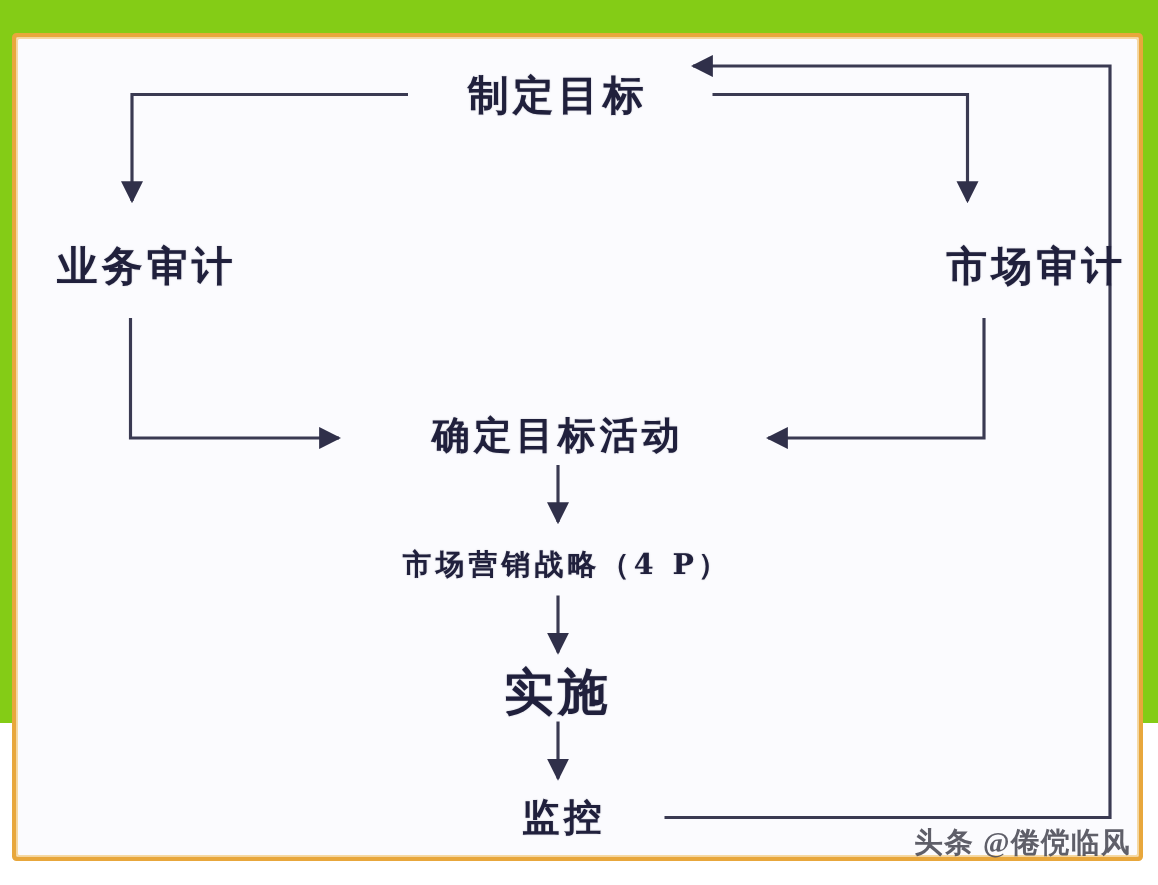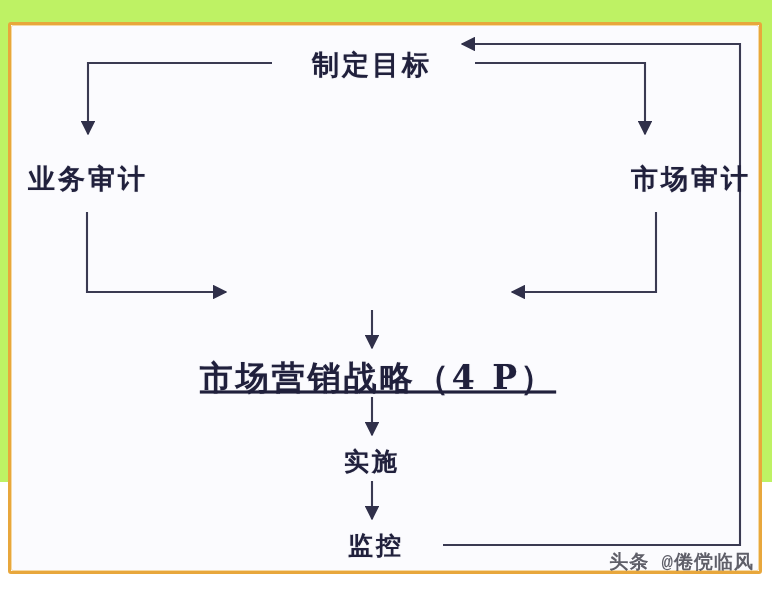--- a/index.html
+++ b/index.html
@@ -10,21 +10,21 @@
     width: 772px;
     height: 590px;
     background: #ffffff;
     font-family: "DejaVu Sans", "Liberation Sans", sans-serif;
     overflow: hidden;
   }
   #canvas {
     position: relative;
     width: 772px;
     height: 482px;
-    background: #bef264;
+    background: #84cc16;
   }
   
   #frame {
     position: absolute;
     left: 8px;
     top: 22px;
     width: 754px;
     height: 552px;
     box-sizing: border-box;
     border: 3px solid #e8a73c;
@@ -54,32 +54,32 @@
     color: #20203c;
     font-family: "DejaVu Serif", "Liberation Serif", serif;
     font-weight: 700;
     white-space: nowrap;
     letter-spacing: 3px;
     line-height: 1;
     transform: translate(-50%, -50%);
     text-shadow: 0 0 1px rgba(40,40,70,0.35);
   }
   .n-goal      { left: 372px; top: 64px;  font-size: 27px; }
-  .n-biz       { left: 88px;  top: 178px; font-size: 27px; }
+  .n-biz       { left: 98px;  top: 178px; font-size: 27px; }
   .n-market    { left: 650px; top: 178px; font-size: 27px; margin-left: 41px; }
   .n-activity  { left: 372px; top: 290px; font-size: 25px; }
-  .n-strategy  { left: 378px; top: 377px; font-size: 33px; text-decoration: underline; }
-  .n-implement { left: 372px; top: 461px; font-size: 25px; }
+  .n-strategy  { left: 378px; top: 377px; font-size: 19px; }
+  .n-implement { left: 372px; top: 461px; font-size: 33px; }
   .n-monitor   { left: 376px; top: 545px; font-size: 25px; }
 
   #watermark {
     position: absolute;
     right: 18px;
     top: 549px;
-    font-family: Liberation Mono, monospace;
+    font-family: Liberation Serif, serif;
     font-size: 19px;
     font-weight: 700;
     color: #4a4a55;
     letter-spacing: 1px;
     white-space: nowrap;
     opacity: 0.88;
   }
 </style>
 </head>
 <body>
@@ -132,19 +132,20 @@
       <g>
         <path d="M 443 545 L 740 545 L 740 44 L 462 44" marker-end="url(#arrowhead)"></path>
       </g>
 
     </g>
   </svg>
 
   <div class="node-label n-goal">制定目标</div>
   <div class="node-label n-biz">业务审计</div>
   <div class="node-label n-market">市场审计</div>
+  <div class="node-label n-activity">确定目标活动</div>
   <div class="node-label n-strategy">市场营销战略（4 P）</div>
   <div class="node-label n-implement">实施</div>
   <div class="node-label n-monitor">监控</div>
 
   <div id="watermark">头条 @倦傥临风</div>
 
 </div>
 
 </body></html>

